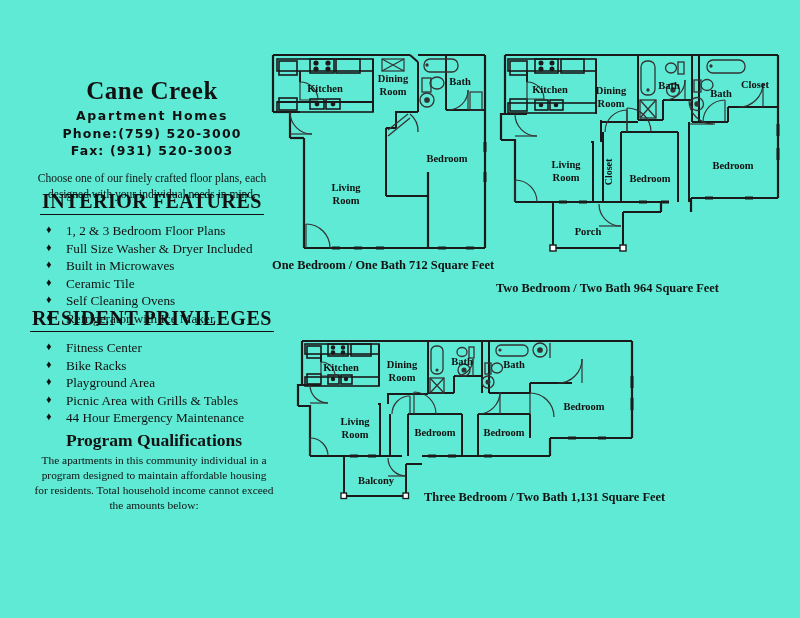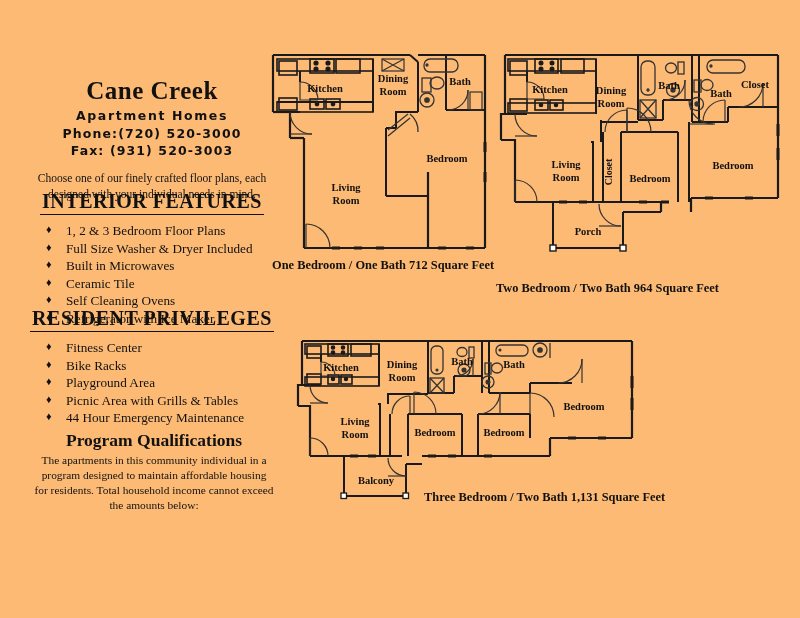--- a/index.html
+++ b/index.html
@@ -11,21 +11,21 @@
     width: 800px;
     height: 618px;
     position: relative;
     overflow: hidden;
     font-family: "Liberation Serif", serif;
     color: #111111;
   }
   .page {
     position: absolute;
     inset: 0;
-    background: #fdba74;
+    background: #5eead4;
   }
 
   
   .info-col {
     position: absolute;
     left: 28px;
     top: 78px;
     width: 248px;
     text-align: center;
   }
@@ -137,21 +137,21 @@
   }
 </style>
 </head>
 <body>
 
 <div class="page">
 
   <div class="info-col">
     <div class="brand-name">Cane Creek</div>
     <div class="brand-sub">Apartment Homes</div>
-    <div class="brand-phone">Phone:(720) 520-3000</div>
+    <div class="brand-phone">Phone:(759) 520-3000</div>
     <div class="brand-fax">Fax: (931) 520-3003</div>
     <div class="tagline">Choose one of our finely crafted floor plans, each designed with your individual needs in mind.</div>
   </div>
 
   <div class="block-interior">
     <div class="head-wrap">
       <div class="section-head">INTERIOR FEATURES</div>
     </div>
     <ul class="feature-list">
       <li><span class="bullet">♦</span><span>1, 2 &amp; 3 Bedroom Floor Plans</span></li>

